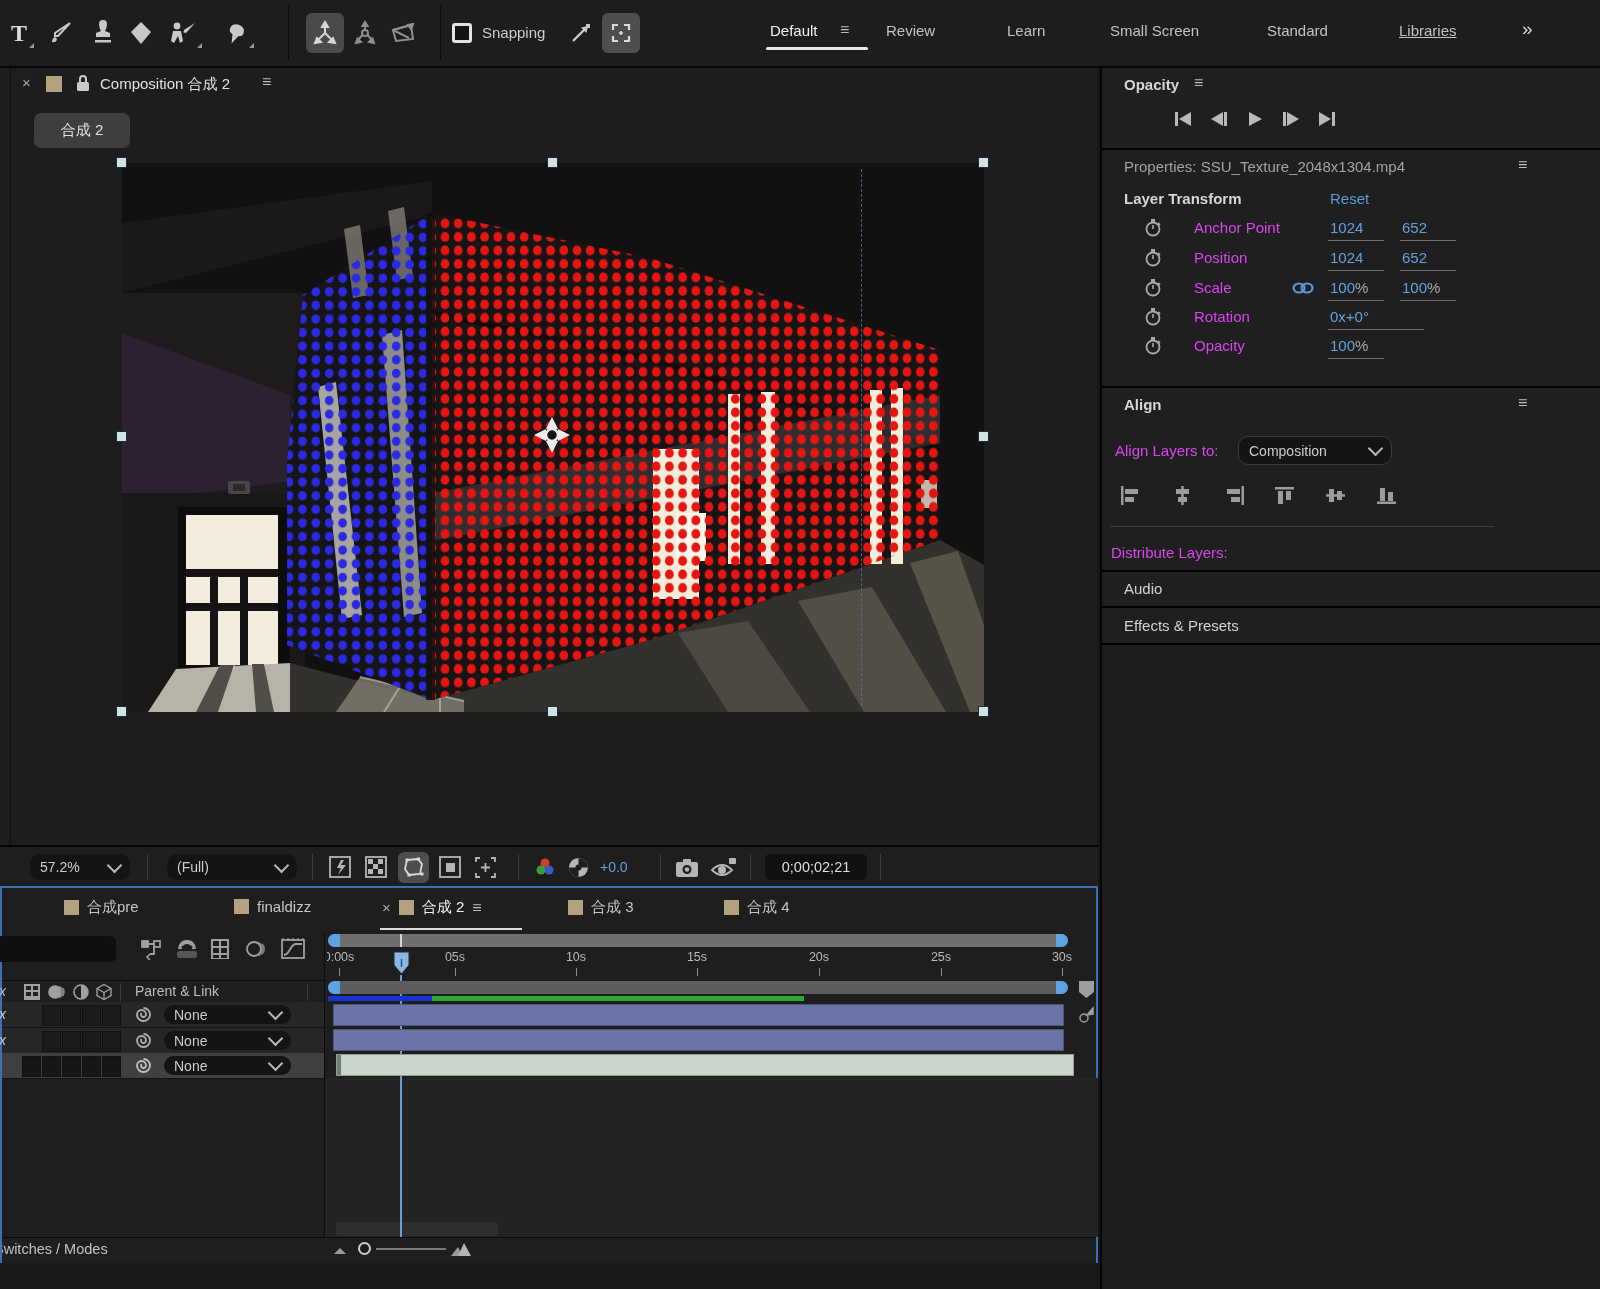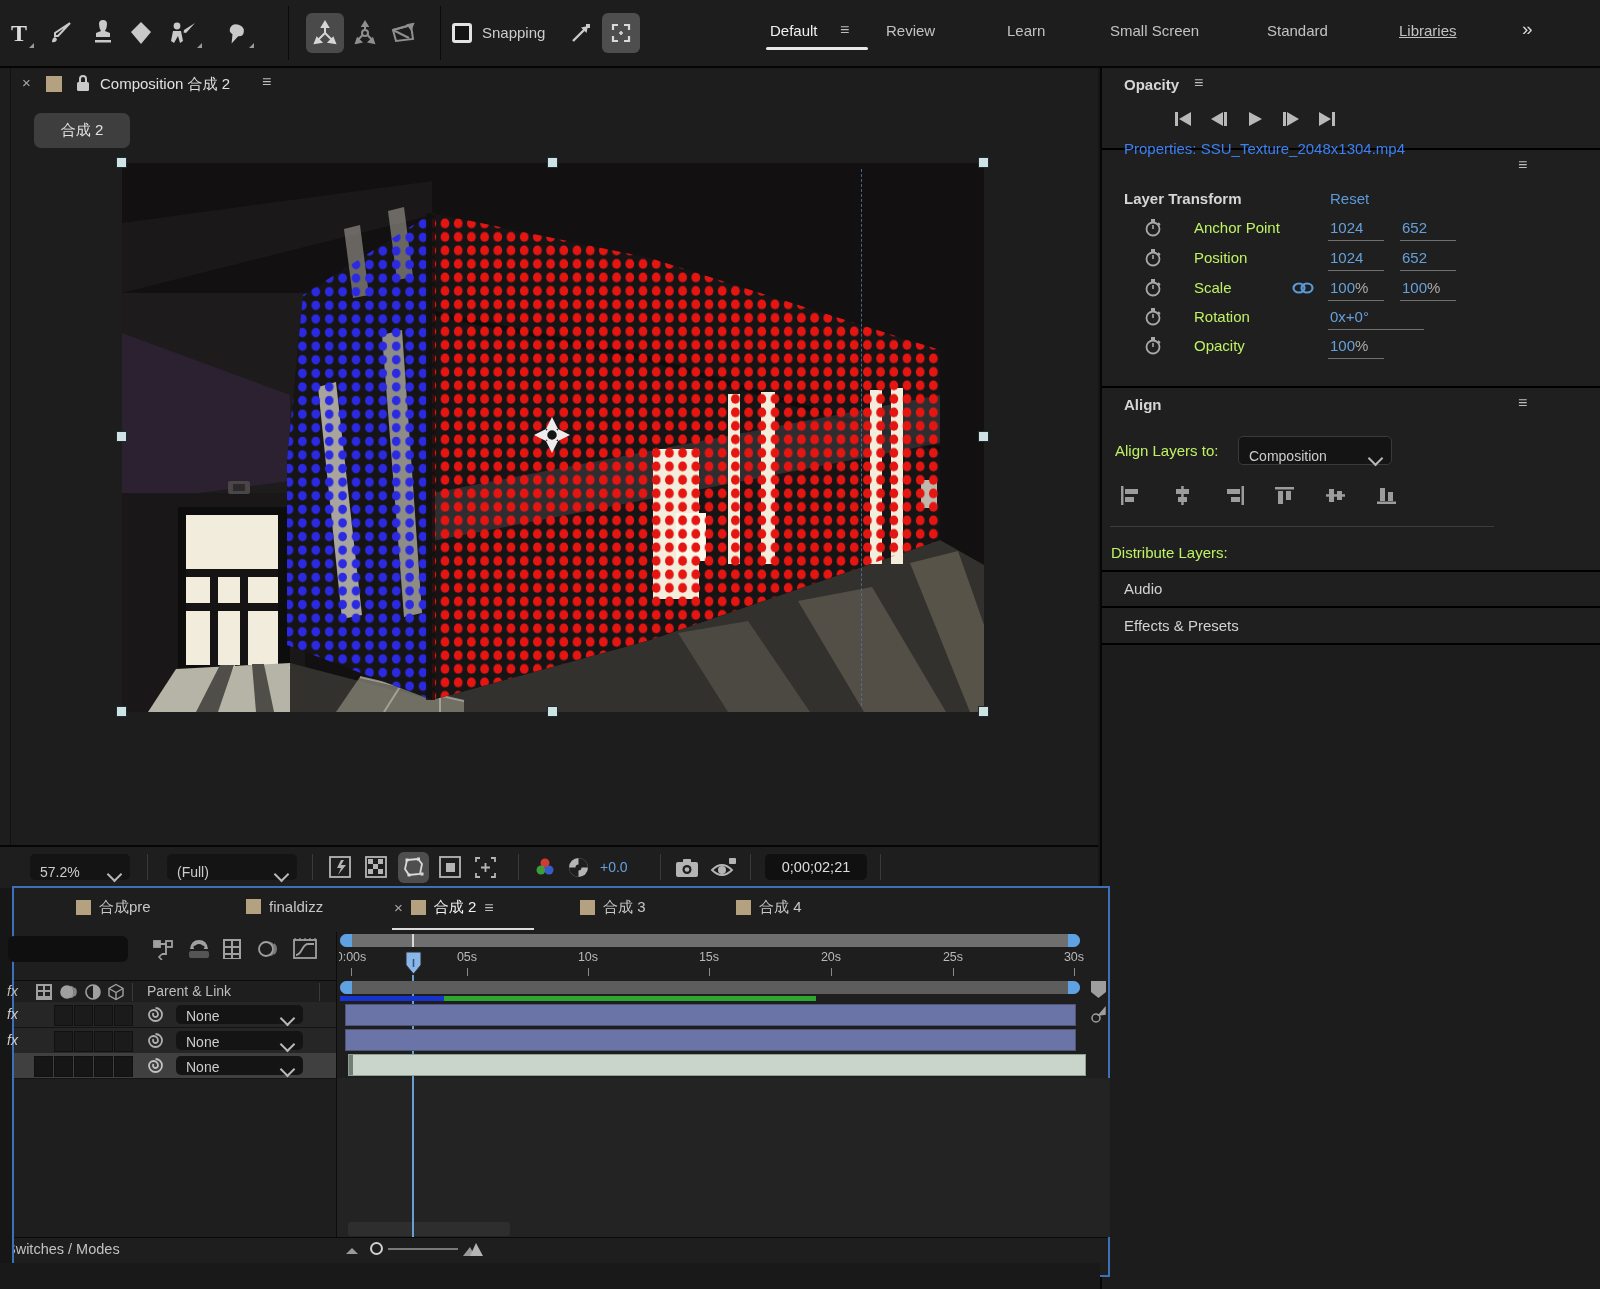--- a/index.html
+++ b/index.html
@@ -7,27 +7,27 @@
        font-family:"Liberation Sans",sans-serif;color:#c8c8c8;-webkit-font-smoothing:antialiased;}
   .abs{position:absolute;}
   .vd{position:absolute;width:1px;background:#0a0a0a;}
   .hd{position:absolute;height:1px;background:#000;}
   .tool{position:absolute;top:13px;width:38px;height:40px;display:flex;align-items:center;justify-content:center;}
   .tool svg,.mini svg{display:block;}
   .corner:after{content:"";position:absolute;right:4px;bottom:5px;border-left:5px solid transparent;border-bottom:5px solid #9a9a9a;}
   .ws{position:absolute;top:22px;font-size:15px;color:#c2c2c2;white-space:nowrap;}
   .handle{position:absolute;width:11px;height:11px;background:#cfe3e4;border:1px solid #1c2c30;box-sizing:border-box;}
   .swsq{position:absolute;width:17px;height:19px;background:#1b1b1b;border:1px solid #111;}
-  .ddl{position:absolute;background:#141414;border-radius:5px;color:#cccccc;font-size:14px;
-       display:flex;align-items:flex-end;justify-content:space-between;padding:0 10px;box-sizing:border-box;}
+  .ddl{position:absolute;background:#141414;border-radius:10px;color:#cccccc;font-size:14px;
+       display:flex;align-items:center;justify-content:space-between;padding:0 10px;box-sizing:border-box;}
   .chev{width:9px;height:9px;border-right:2px solid #b9b9b9;border-bottom:2px solid #b9b9b9;transform:rotate(45deg);margin-top:-4px;flex:none;}
   .uline{position:absolute;height:1px;background:#6f6f6f;}
   .bluev{color:#66a0db;font-size:15px;}
   .graysuf{color:#a9a9a9;font-size:15px;}
-  .plabel{position:absolute;font-size:15px;color:#bef264;white-space:nowrap;}
+  .plabel{position:absolute;font-size:15px;color:#d946ef;white-space:nowrap;}
   .sechead{position:absolute;font-size:15px;color:#d6d6d6;font-weight:bold;white-space:nowrap;}
   .ham{position:absolute;color:#bdbdbd;font-size:16px;letter-spacing:0;}
   .ttab{position:absolute;top:896px;display:flex;align-items:center;gap:8px;font-size:15px;color:#c6c6c6;white-space:nowrap;}
   .tswatch{width:15px;height:15px;background:#b3a180;flex:none;}
   .ruler-lab{position:absolute;top:0;font-size:12.5px;color:#b9b9b9;transform:translateX(-50%);}
   .tick{position:absolute;top:18px;width:1px;height:8px;background:#8a8a8a;}
   .trbtn{width:26px;height:22px;display:flex;align-items:center;justify-content:center;}
 </style>
 </head>
 <body>
@@ -333,21 +333,21 @@
         </div>
       <div class="trbtn">
           <svg width="20" height="16" viewBox="0 0 20 16" fill="#b9b9b9">
             <polygon points="2,1 2,15 14,8"></polygon>
             <rect x="15" y="1" width="3" height="14"></rect>
           </svg>
         </div>
     </div>
     <div class="hd" style="left:0;top:80px;width:500px;height:2px;"></div>
 
-    <span class="abs" style="left:22px;top:72px;font-size:15px;color:#3b82f6;">Properties: SSU_Texture_2048x1304.mp4</span>
+    <span class="abs" style="left:22px;top:90px;font-size:15px;color:#a3a3a3;">Properties: SSU_Texture_2048x1304.mp4</span>
     <span class="ham" style="left:416px;top:88px;">≡</span>
     <span class="sechead" style="left:22px;top:122px;">Layer Transform</span>
     <span class="abs" style="left:228px;top:122px;font-size:15px;color:#5b9bd8;">Reset</span>
 
     <svg class="abs" style="left:42px;top:150px;" width="18" height="20" viewBox="0 0 18 20">
         <circle cx="9" cy="11" r="6.5" fill="none" stroke="#a8a8a8" stroke-width="1.8"></circle>
         <rect x="7" y="1" width="4" height="3" fill="#a8a8a8"></rect>
         <path d="M14,5 l2,2" stroke="#a8a8a8" stroke-width="1.8"></path>
         <path d="M9,11 L9,7" stroke="#a8a8a8" stroke-width="1.6"></path>
       </svg>
@@ -451,21 +451,21 @@
     <div class="hd" style="left:0;top:502px;width:500px;height:2px;"></div>
 
     <span class="plabel" style="left:22px;top:512px;color:#d2d2d2;">Audio</span>
     <div class="hd" style="left:0;top:538px;width:500px;height:2px;"></div>
 
     <span class="plabel" style="left:22px;top:549px;color:#d2d2d2;">Effects &amp; Presets</span>
     <div class="hd" style="left:0;top:575px;width:500px;height:2px;"></div>
     <div class="abs" style="left:0;top:577px;width:500px;height:644px;background:#1c1c1c;"></div>
   </div>
 
-  <div class="abs" style="left:0;top:886px;width:1098px;height:391px;border:2px solid #3e70b8;box-sizing:border-box;background:#1e1e1e;margin-left:12px;">
+  <div class="abs" style="left:0;top:886px;width:1098px;height:391px;border:2px solid #3e70b8;box-sizing:border-box;background:#1e1e1e;">
 
     <div class="ttab" style="left:62px;top:10px;">
       <span class="tswatch"></span>
         <span>合成pre</span>
     </div>
     <div class="ttab" style="left:232px;top:10px;">
       <span class="tswatch"></span>
         <span>finaldizz</span>
     </div>
     <div class="ttab" style="left:380px;top:10px;">

